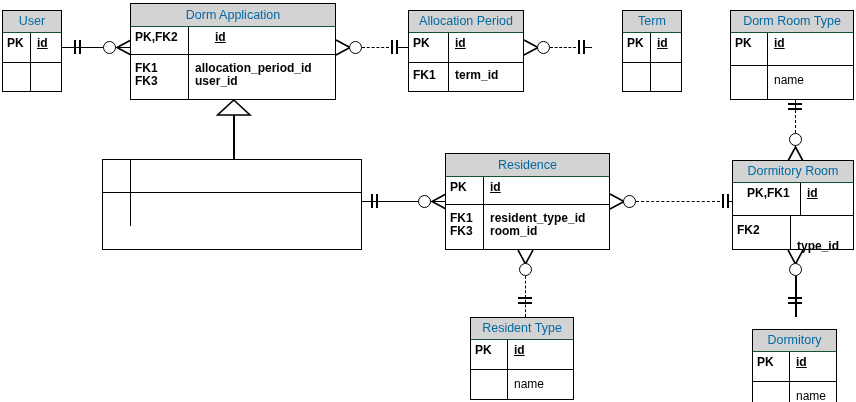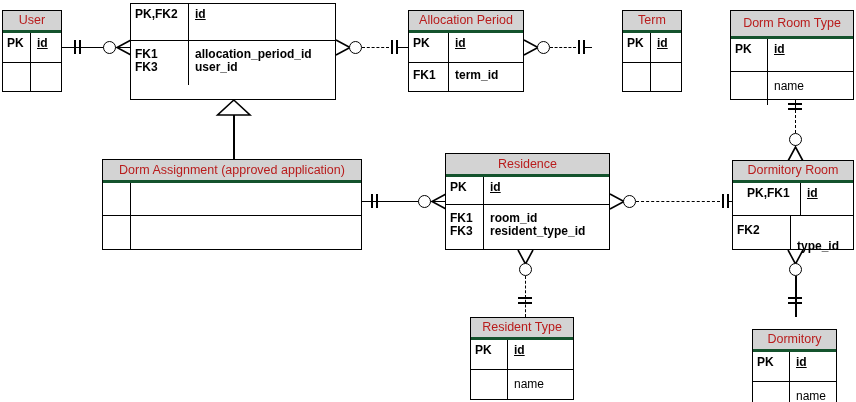--- a/index.html
+++ b/index.html
@@ -13,24 +13,24 @@
   }
   .entity{
     position:absolute;
     border:1px solid #000;
     background:#ffffff;
     box-sizing:border-box;
     z-index:5;
   }
   .ent-title{
     background:#d3d3d3;
-    border-bottom:3px solid #14532d;
+    border-bottom:1px solid #14532d;
     text-align:center;
     font-size:12.5px;
-    color:#b91c1c;
+    color:#0369a1;
     line-height:1;
     display:flex;align-items:center;justify-content:center;
     box-sizing:border-box;
     white-space:nowrap;
   }
   .ent-sec{
     display:flex;
     box-sizing:border-box;
     position:relative;
   }
@@ -155,21 +155,22 @@
       <div class="col-key" style="width:28px;">PK</div>
       <div class="col-attr"><span class="pkline">id</span></div>
     </div>
     <div class="ent-sec" style="height:29px;">
       <div class="col-key" style="width:28px;"></div>
       <div class="col-attr"></div>
     </div>
   </div>
 
   <div class="entity" style="left:130px;top:3px;width:206px;height:97px;">
-    <div class="ent-sec divided" style="height:37px;">
+    <div class="ent-title" style="height:23px;">Dorm Application</div>
+    <div class="ent-sec divided" style="height:28px;gap:20px;">
       <div class="col-key" style="width:58px;">PK,FK2</div>
       <div class="col-attr"><span class="pkline">id</span></div>
     </div>
     <div class="ent-sec" style="height:44px;">
       <div class="col-key" style="width:58px;padding-top:7px;">
         <span class="kline">FK1</span>
         <span class="kline">FK3</span>
       </div>
       <div class="col-attr bold" style="padding-top:7px;">
         <span class="kline">allocation_period_id</span>
@@ -196,33 +197,32 @@
       <div class="col-key" style="width:28px;">PK</div>
       <div class="col-attr"><span class="pkline">id</span></div>
     </div>
     <div class="ent-sec" style="height:29px;">
       <div class="col-key" style="width:28px;"></div>
       <div class="col-attr"></div>
     </div>
   </div>
 
   <div class="entity" style="left:730px;top:10px;width:124px;height:90px;">
-    <div class="ent-title" style="height:28px;">Dorm Room Type</div>
+    <div class="ent-title" style="height:22px;">Dorm Room Type</div>
     <div class="ent-sec divided" style="height:33px;">
       <div class="col-key" style="width:37px;">PK</div>
       <div class="col-attr"><span class="pkline">id</span></div>
     </div>
     <div class="ent-sec" style="height:33px;">
       <div class="col-key" style="width:37px;padding-top:8px;"></div>
       <div class="col-attr" style="padding-top:8px;">name</div>
     </div>
   </div>
 
   <div class="entity" style="left:102px;top:159px;width:260px;height:91px;">
-    <div class="ent-title" style="height:23px;">Dorm Assignment (approved application)</div>
     <div class="ent-sec divided" style="height:33px;">
       <div class="col-key" style="width:28px;"></div>
       <div class="col-attr"></div>
     </div>
     <div class="ent-sec" style="height:33px;">
       <div class="col-key" style="width:28px;"></div>
       <div class="col-attr"></div>
     </div>
   </div>
 
@@ -231,22 +231,22 @@
     <div class="ent-sec divided" style="height:28px;">
       <div class="col-key" style="width:38px;">PK</div>
       <div class="col-attr"><span class="pkline">id</span></div>
     </div>
     <div class="ent-sec" style="height:44px;">
       <div class="col-key" style="width:38px;padding-top:7px;">
         <span class="kline">FK1</span>
         <span class="kline">FK3</span>
       </div>
       <div class="col-attr bold" style="padding-top:7px;">
+        <span class="kline">resident_type_id</span>
         <span class="kline">room_id</span>
-        <span class="kline">resident_type_id</span>
       </div>
     </div>
   </div>
 
   <div class="entity" style="left:732px;top:160px;width:122px;height:90px;">
     <div class="ent-title" style="height:22px;">Dormitory Room</div>
     <div class="ent-sec divided" style="height:33px;">
       <div class="col-key" style="width:58px;margin-left:10px;">PK,FK1</div>
       <div class="col-attr"><span class="pkline">id</span></div>
     </div>

